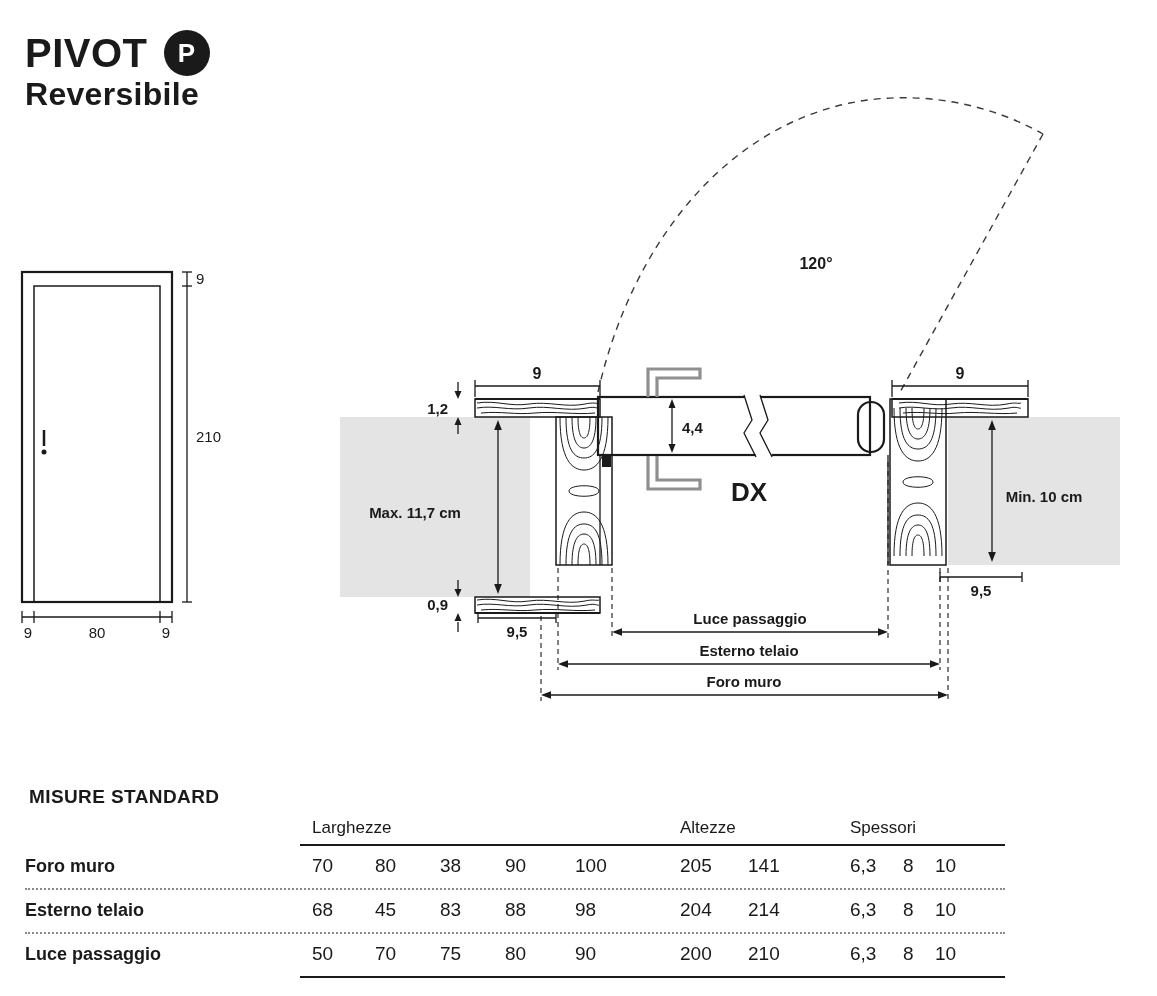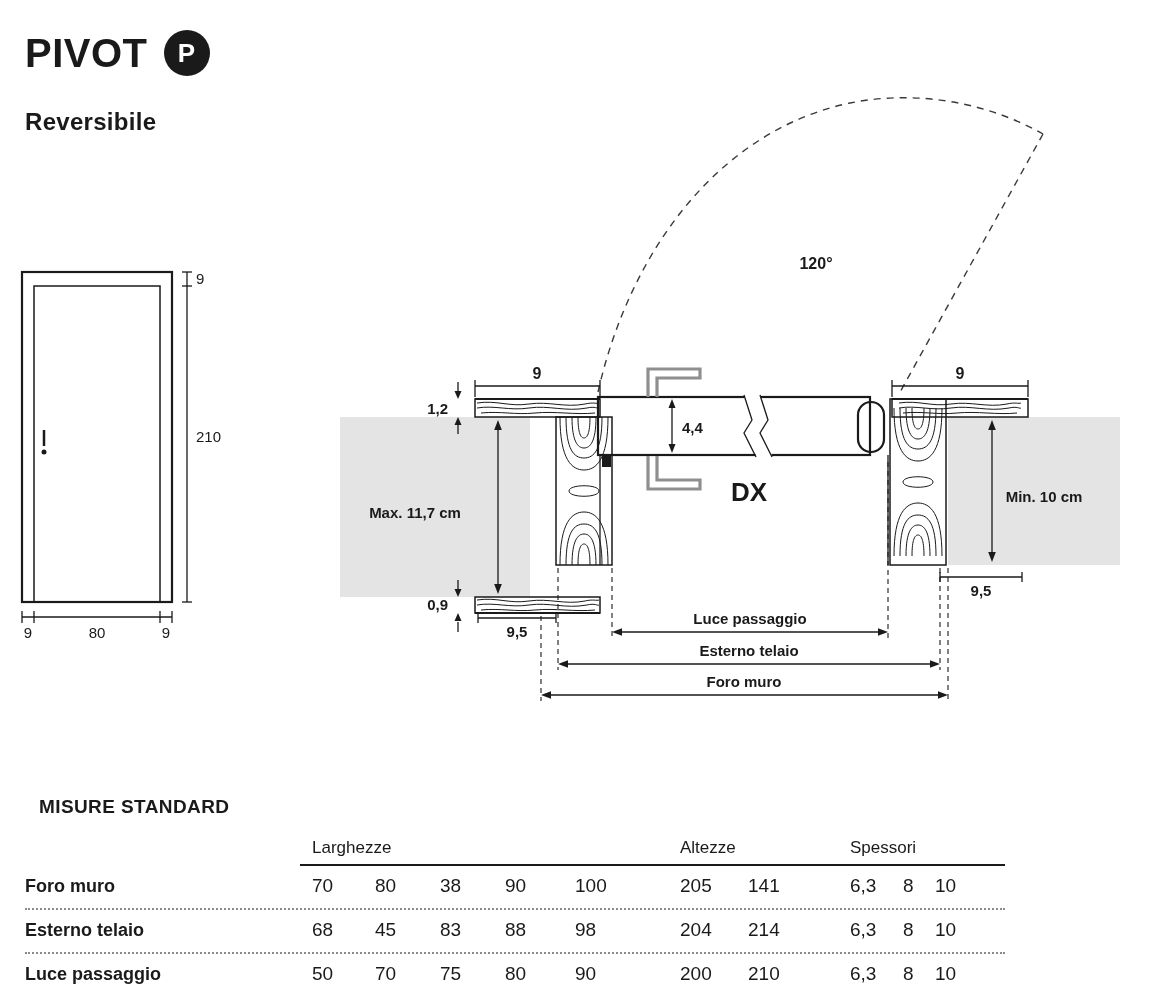--- a/index.html
+++ b/index.html
@@ -5,40 +5,40 @@
   html,body{margin:0;padding:0;background:#fff;}
   body{width:1157px;height:996px;position:relative;font-family:"Liberation Sans",sans-serif;color:#1a1a1a;}
   .stage{position:relative;width:1157px;height:996px;overflow:hidden;}
 
   
   .hdr{position:absolute;left:25px;top:30px;}
   .hdr .titlerow{display:flex;align-items:center;gap:16px;}
   .hdr .title{font-size:40px;font-weight:800;letter-spacing:.5px;}
   .hdr .badge{width:46px;height:46px;border-radius:50%;background:#1a1a1a;color:#fff;
               display:flex;align-items:center;justify-content:center;font-size:26px;font-weight:800;}
-  .hdr .subtitle{font-size:24px;font-weight:800;margin-top:32px;letter-spacing:.3px;}
+  .hdr .subtitle{font-size:32px;font-weight:800;margin-top:0;letter-spacing:.3px;}
 
   
   svg.drawing{position:absolute;left:0;top:0;font-family:"Liberation Sans",sans-serif;}
   svg text{fill:#1a1a1a;}
   .ln{stroke:#1a1a1a;fill:none;stroke-width:1.5;}
   .ln2{stroke:#1a1a1a;fill:none;stroke-width:2.2;}
   .dimln{stroke:#1a1a1a;fill:none;stroke-width:1.3;}
   .dash{stroke:#3a3a3a;fill:none;stroke-width:1.4;stroke-dasharray:7 6;}
   .dashext{stroke:#1a1a1a;fill:none;stroke-width:1.1;stroke-dasharray:5 4;}
   .ah{fill:#1a1a1a;stroke:none;}
   .tb15{font-size:15px;font-weight:700;}
   .tb16{font-size:16px;font-weight:700;}
   .tr15{font-size:15px;font-weight:400;}
   .tdx{font-size:26px;font-weight:800;}
   .tang{font-size:16px;font-weight:600;}
 
   
   .table-wrap{position:absolute;left:25px;top:782px;width:980px;}
-  .table-wrap h2{margin:14px;font-size:19px;font-weight:800;letter-spacing:.4px;}
+  .table-wrap h2{margin:4px;font-size:19px;font-weight:800;letter-spacing:.4px;}
   .grid{position:relative;}
   .row{display:grid;grid-template-columns:287px 63px 65px 65px 70px 105px 68px 102px 53px 32px 60px;align-items:center;height:44px;}
   .row.head{height:32px;}
   .cell{font-size:19px;}
   .cell.label{font-weight:700;font-size:18px;}
   .head .cell{font-size:17px;font-weight:400;}
   .g1{grid-column:2/7;} .g2{grid-column:7/9;} .g3{grid-column:9/12;}
   .hline{position:absolute;height:0;}
   .solid1{left:275px;width:705px;top:32px;border-top:2px solid #1a1a1a;}
   .dot1{left:0;width:980px;top:76px;border-top:2px dotted #8a8a8a;}

